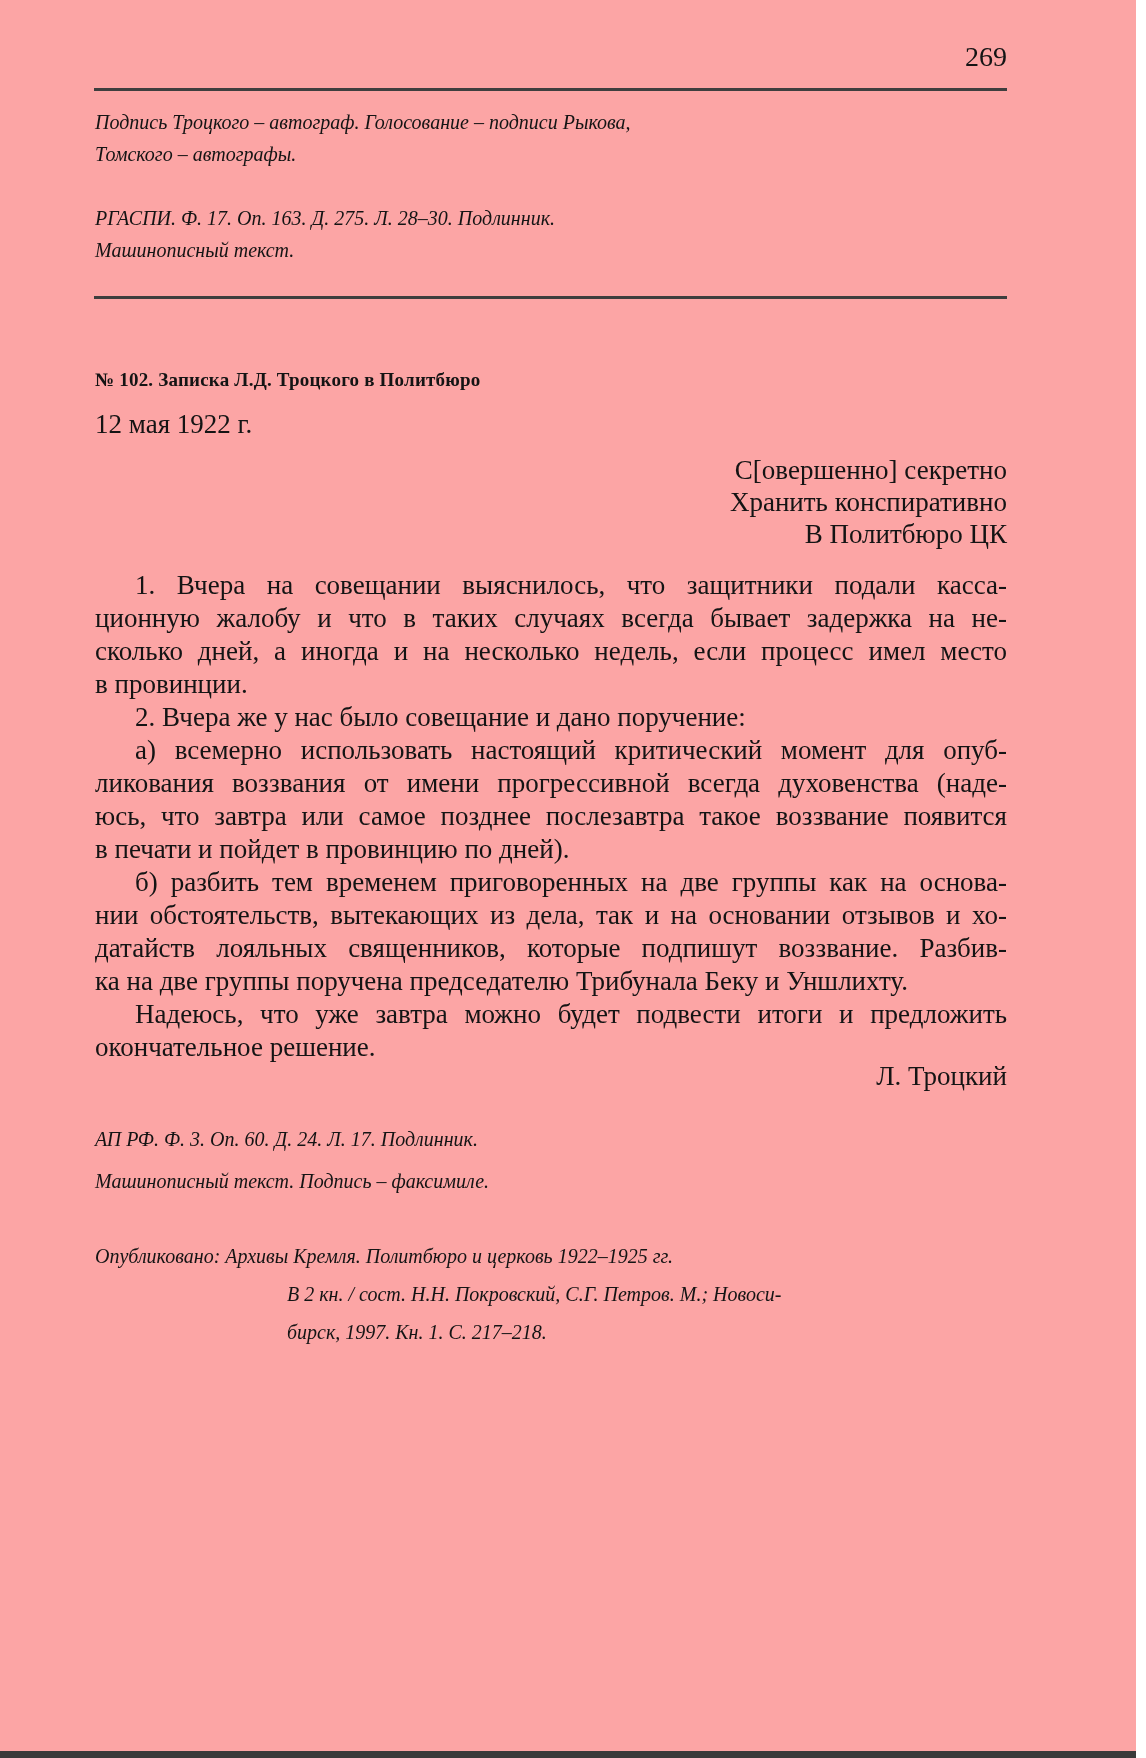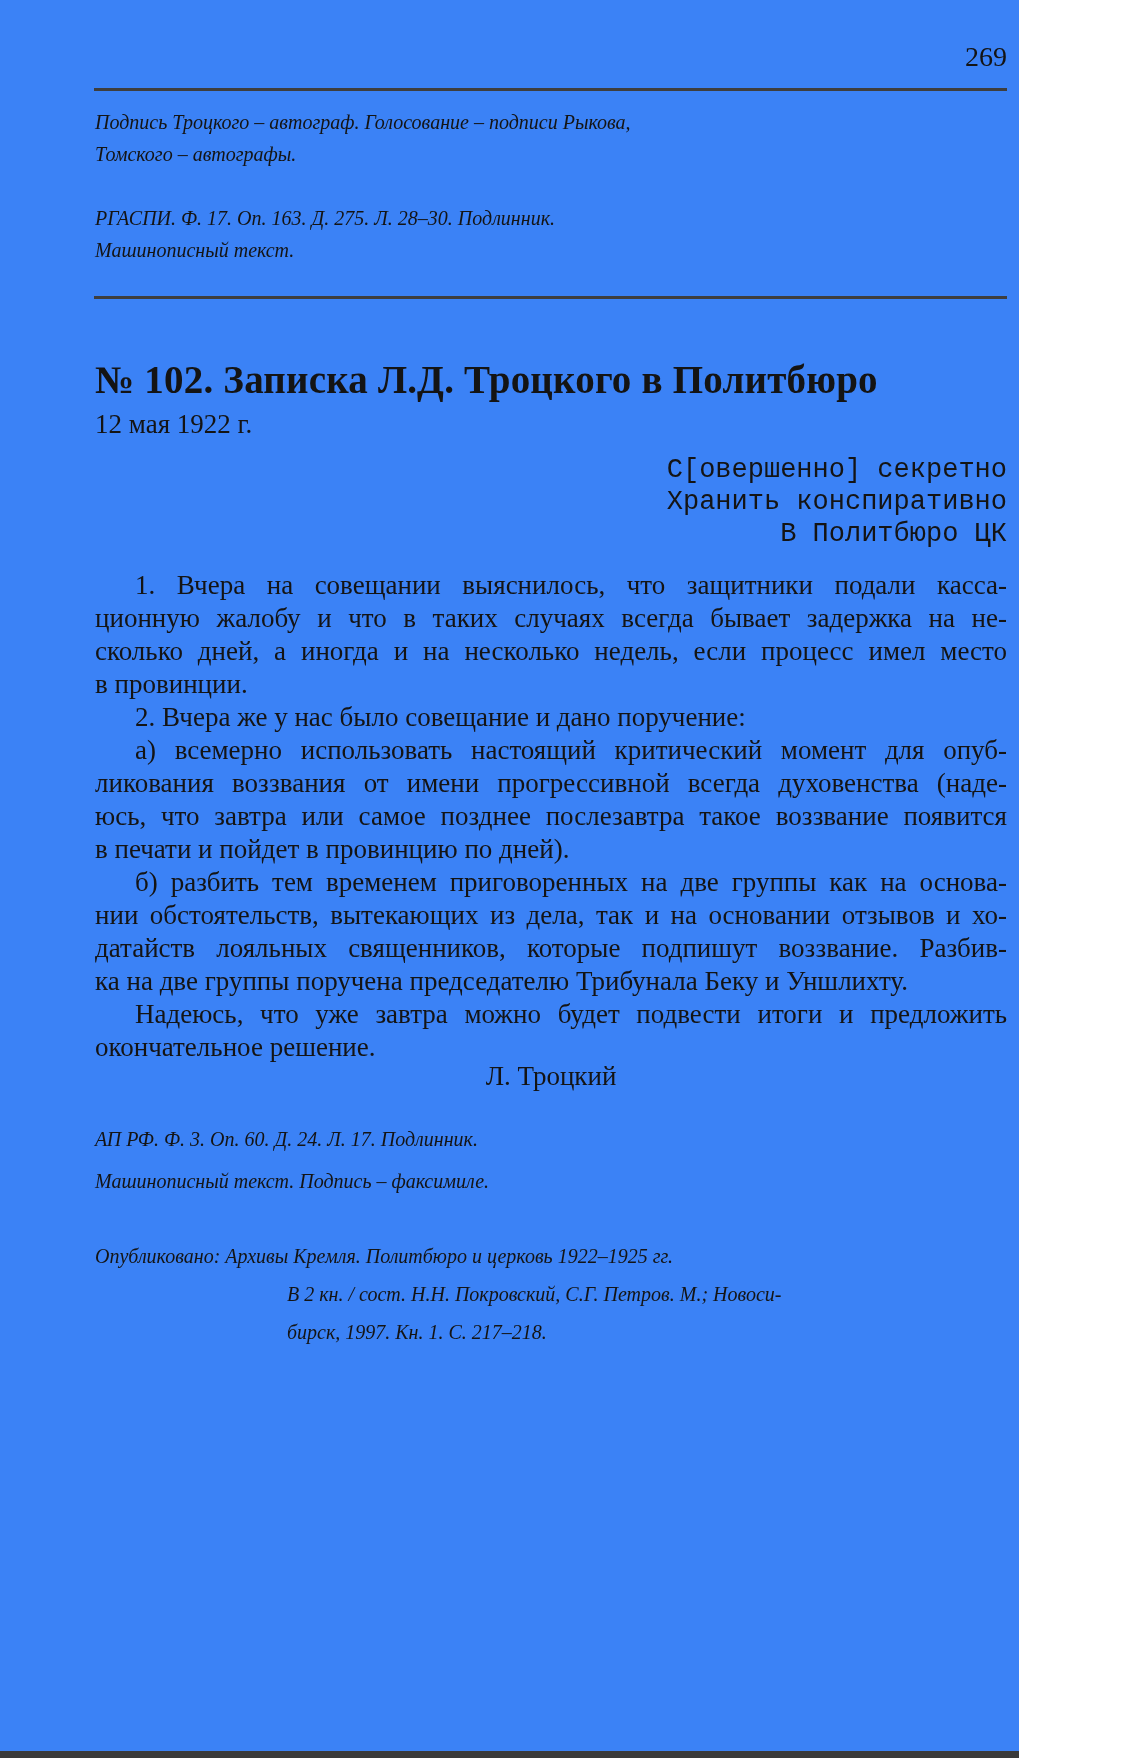--- a/index.html
+++ b/index.html
@@ -1,20 +1,20 @@
 <!DOCTYPE html>
 <html lang="ru"><head>
 <meta charset="utf-8">
 <style>
   html,body { margin:0; padding:0; background:#ffffff; }
   .page {
     position: relative;
-    width: 1019px;
+    width: 1136px;
     height: 1758px;
-    background: #3b82f6;
+    background: #fca5a5;
     font-family: "Liberation Serif", "DejaVu Serif", serif;
     color: #141414;
     overflow: hidden;
   }
   .abs { position: absolute; left: 95px; width: 912px; }
 
   .page-number {
     top: 40px;
     text-align: right;
     font-size: 28px;
@@ -34,50 +34,49 @@
     font-style: italic;
     font-size: 20px;
     line-height: 32px;
   }
   .top-notes { top: 106px; }
   .top-notes .gap { margin-top: 32px; }
 
   .doc-heading {
     top: 362px;
     font-weight: 700;
-    font-size: 39px;
+    font-size: 19px;
     line-height: 36px;
     letter-spacing: 0.2px;
   }
   .doc-date {
     top: 408px;
     text-align: left;
     font-size: 27px;
     line-height: 33px;
   }
   .classification {
     top: 454px;
     text-align: right;
     font-size: 27px;
     line-height: 32px;
-    font-family: Liberation Mono, monospace;
   }
 
   .doc-body {
     top: 569px;
     font-size: 27px;
     line-height: 33px;
   }
   .bline { text-align: justify; text-align-last: justify; }
   .bline.pfirst { padding-left: 40px; }
   .bline.plast { text-align-last: left; }
 
   .signature {
     top: 1060px;
-    text-align: center;
+    text-align: right;
     font-size: 27px;
     line-height: 33px;
   }
 
   .bottom-archive { top: 1118px; line-height: 42px; }
   .publication    { top: 1237px; line-height: 38px; }
 
   .bottom-edge {
     position: absolute;
     left: 0; bottom: 0;

